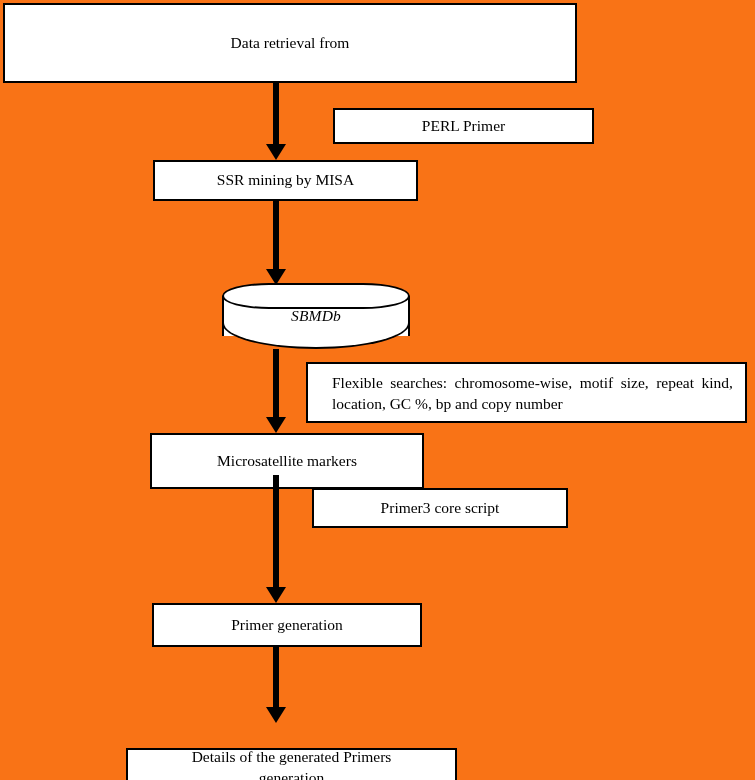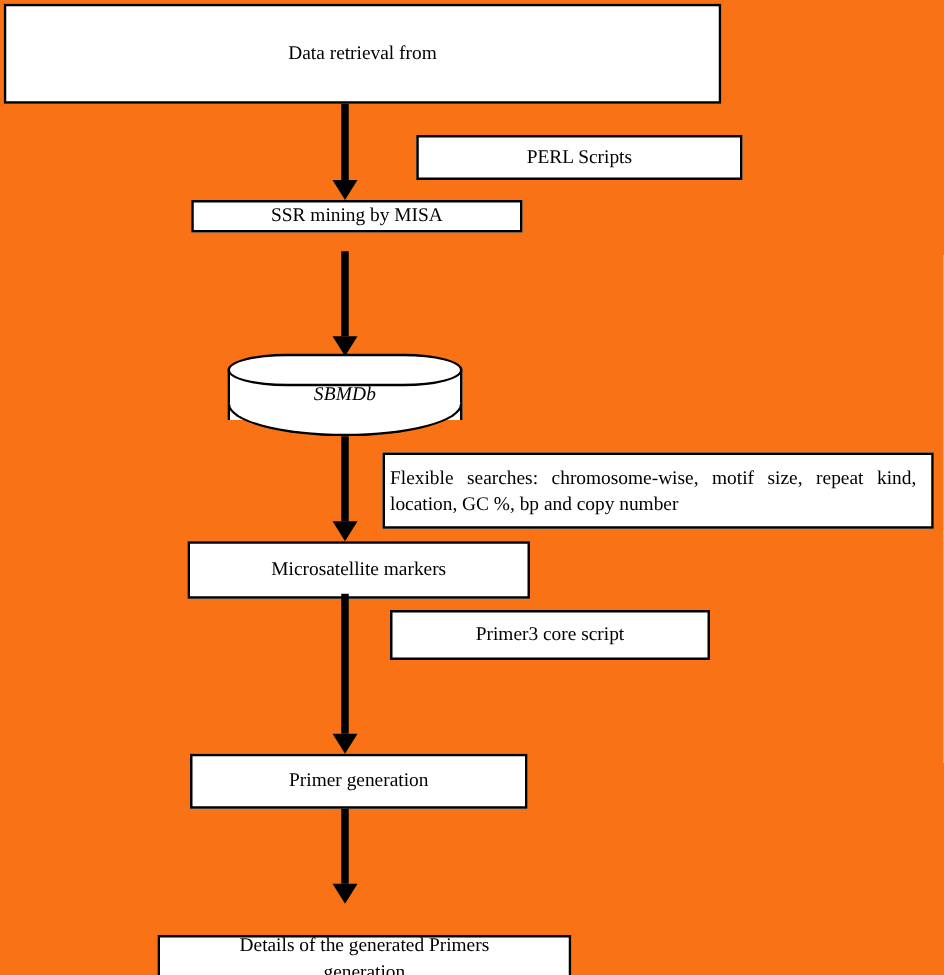--- a/index.html
+++ b/index.html
@@ -31,33 +31,34 @@
   .node .txt {
     display: block;
     width: 100%;
     padding: 0 8px;
     box-sizing: border-box;
   }
   .node.justified {
     display: block;
     text-align: justify;
     text-align-last: left;
-    padding: 9px 12px 6px 4px;
+    padding: 9px 12px 6px 24px;
     font-size: 15.5px;
   }
   .node.justified .txt {
     padding: 0;
     text-align: justify;
     text-align-last: left;
   }
 
   
   .cylinder {
     position: absolute;
     box-sizing: border-box;
+    margin-left: 40px;
   }
   .cylinder .cyl-body {
     position: absolute;
     left: 0;
     top: 13px;
     width: 100%;
     height: calc(100% - 26px);
     box-sizing: border-box;
     border-left: 2.5px solid #000;
     border-right: 2.5px solid #000;
@@ -134,24 +135,24 @@
       <span>Data retrieval from</span><br>
     </span>
   </div>
 
   <div class="arrow" style="left:256px; top:83px; width:40px; height:77px;">
     <div class="shaft" style="height:61px;"></div>
     <div class="head"></div>
   </div>
 
   <div class="node" style="left:333px; top:108px; width:261px; height:36px;">
-    <span class="txt">PERL Scripts</span>
-  </div>
-
-  <div class="node" style="left:153px; top:160px; width:265px; height:26px;">
+    <span class="txt">PERL Primer</span>
+  </div>
+
+  <div class="node" style="left:153px; top:160px; width:265px; height:41px;">
     <span class="txt">SSR mining by MISA</span>
   </div>
 
   <div class="arrow" style="left:256px; top:201px; width:40px; height:84px;">
     <div class="shaft" style="height:68px;"></div>
     <div class="head"></div>
   </div>
 
   <div class="cylinder" style="left:182px; top:283px; width:188px; height:66px;">
     <div class="cyl-body"></div>
@@ -164,21 +165,21 @@
 
   <div class="arrow" style="left:256px; top:349px; width:40px; height:84px;">
     <div class="shaft" style="height:68px;"></div>
     <div class="head"></div>
   </div>
 
   <div class="node justified" style="left:306px; top:362px; width:441px; height:61px;">
     <span class="txt">Flexible searches: chromosome-wise, motif size, repeat kind, location, GC %, bp and copy number</span>
   </div>
 
-  <div class="node" style="left:150px; top:433px; width:274px; height:46px;">
+  <div class="node" style="left:150px; top:433px; width:274px; height:56px;">
     <span class="txt">Microsatellite markers</span>
   </div>
 
   <div class="arrow" style="left:256px; top:475px; width:40px; height:128px;">
     <div class="shaft" style="height:112px;"></div>
     <div class="head"></div>
   </div>
 
   <div class="node" style="left:312px; top:488px; width:256px; height:40px;justify-content:flex-end;">
     <span class="txt">Primer3 core script</span>

